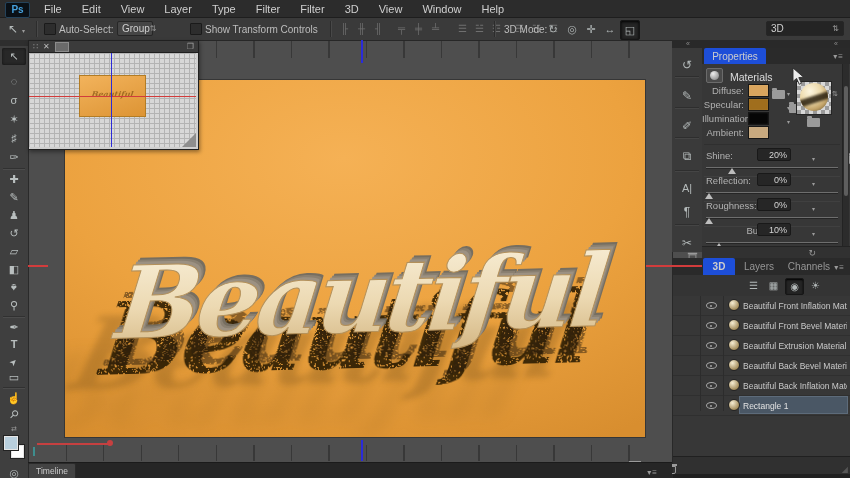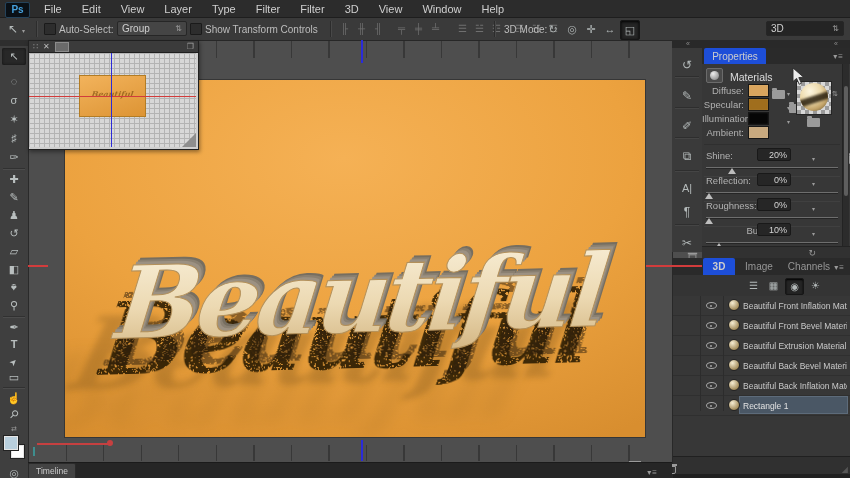--- a/index.html
+++ b/index.html
@@ -117,21 +117,21 @@
     <span class="mi">Help</span>
   </div>
   <div class="r pslogo">Ps</div>
 
   <div class="r optbar">
     <span class="r ico" style="left:8px;top:5px">↖</span>
     <span class="r" style="left:22px;top:9px;font-size:6px;color:#9a9a9a">▾</span>
     <div class="r vsep" style="left:36px;top:3px;height:16px"></div>
     <div class="r cb" style="left:44px;top:5px"></div>
     <span class="r olabel" style="left:59px;top:7px">Auto-Select:</span>
-    <div class="r dd" style="left:117px;top:3px;width:70px;height:15px">
+    <div class="r dd" style="left:117px;top:3px;width:36px;height:15px">
       <span>Group</span>
       <span style="font-size:8px;color:#9a9a9a">⇅</span>
     </div>
     <div class="r cb" style="left:190px;top:5px"></div>
     <span class="r olabel dim" style="left:205px;top:7px">Show Transform Controls</span>
     <div class="r vsep" style="left:330px;top:3px;height:16px"></div>
 
     <div class="r" style="left:336px;top:2px;display:flex">
       <span class="alico">╟</span>
       <span class="alico">╫</span>
@@ -367,21 +367,21 @@
     </div>
   </div>
 
   <div class="r" style="left:702px;top:246px;width:148px;height:12px;background:#313131;border-top:1px solid #232323">
     <span class="r" style="right:34px;top:1px;font-size:9px;color:#9a9a9a">↻</span>
     <span class="r trash" style="right:14px;top:1px;transform:scale(.85)"></span>
   </div>
 
   <div class="r tabbar" style="left:673px;top:258px;width:177px;height:17px">
     <div class="r tab on" style="left:30px;top:0;width:32px;height:17px;font-weight:bold">3D</div>
-    <div class="r tab off" style="left:64px;top:0;width:44px;height:17px">Image</div>
+    <div class="r tab off" style="left:64px;top:0;width:44px;height:17px">Layers</div>
     <div class="r tab off" style="left:110px;top:0;width:52px;height:17px">Channels</div>
     <span class="r pmenu" style="right:5px;top:5px">▾≡</span>
   </div>
   <div class="r" style="left:673px;top:275px;width:177px;height:21px;background:#343434;border-bottom:1px solid #282828">
     <div class="r" style="left:72px;top:3px;display:flex;gap:3px">
       <span class="filtbtn">☰</span>
       <span class="filtbtn">▦</span>
       <span class="filtbtn active">◉</span>
       <span class="filtbtn">☀</span>
     </div>

